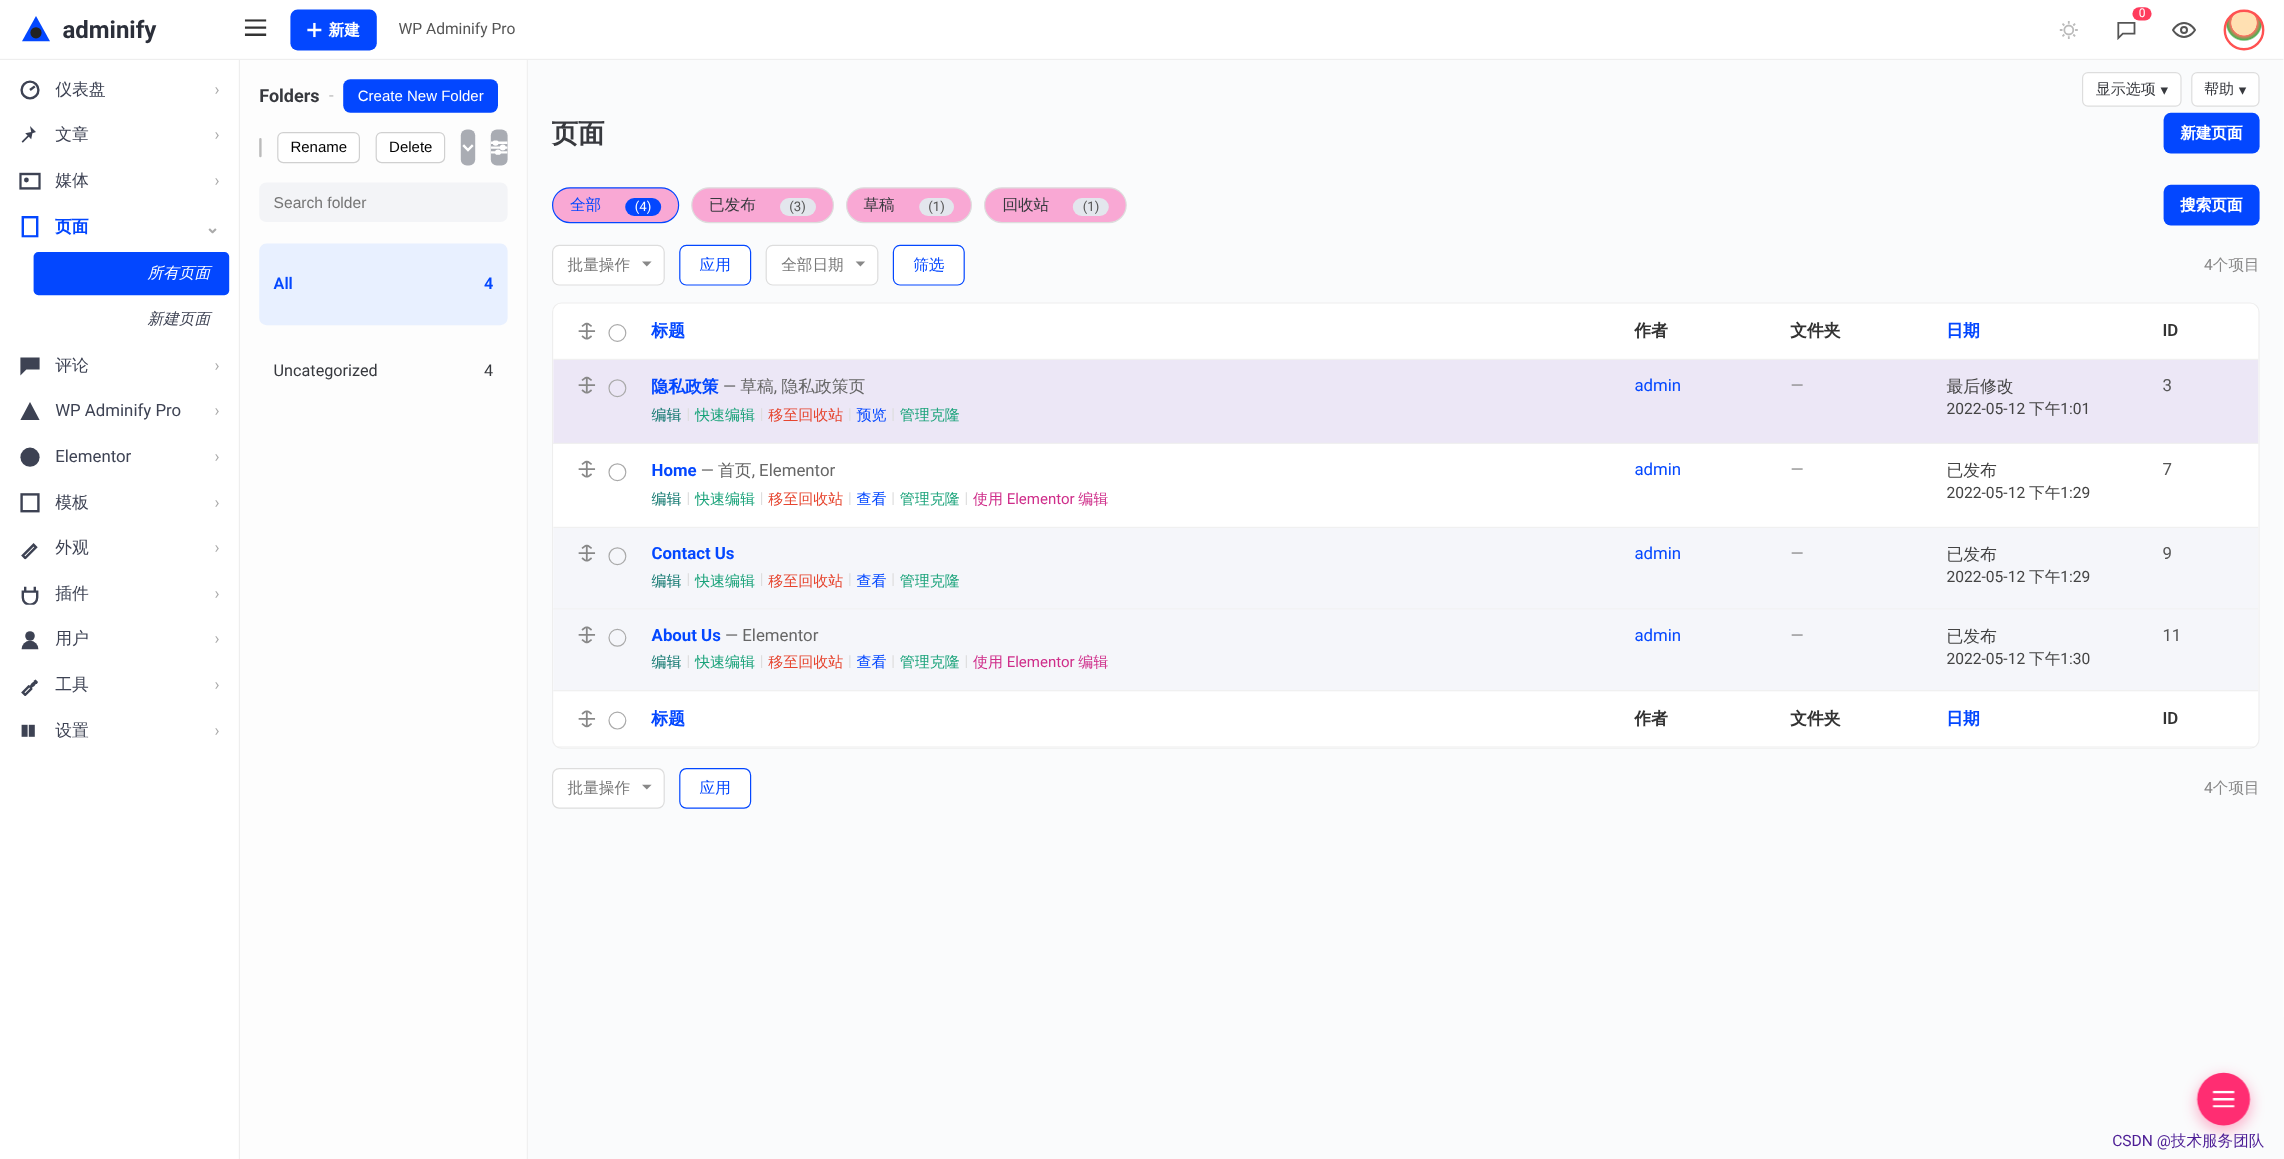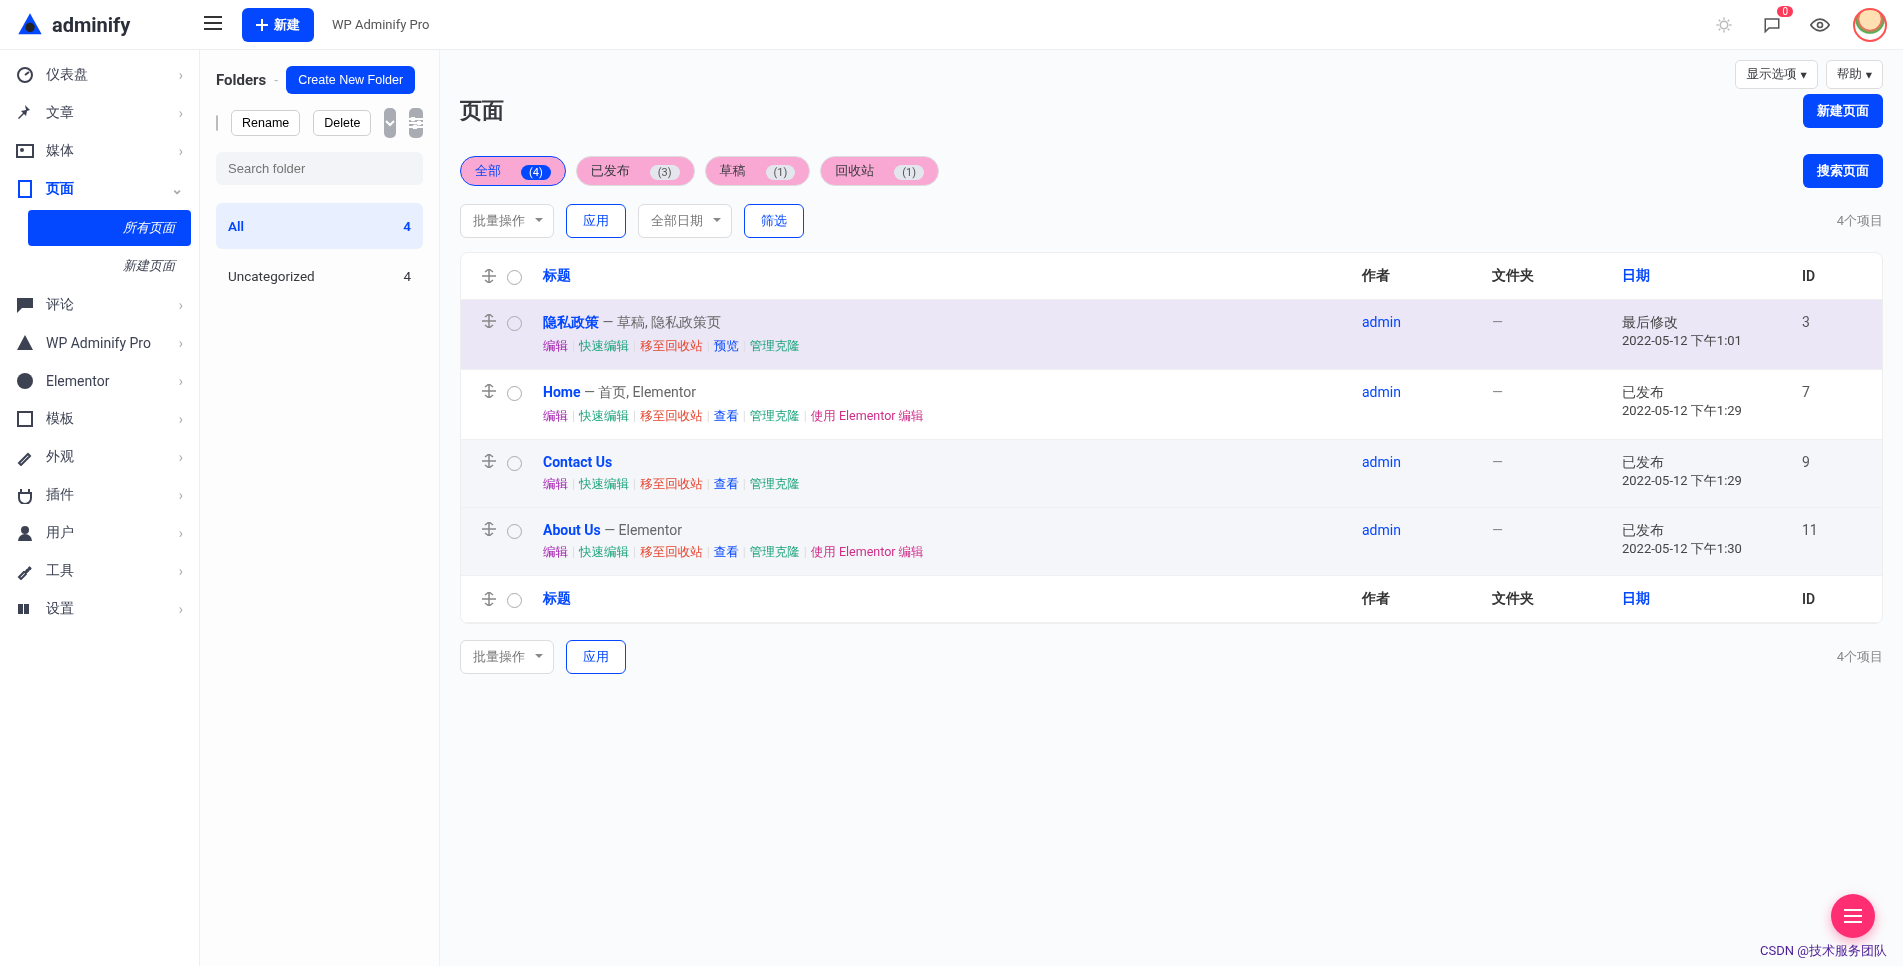--- a/index.html
+++ b/index.html
@@ -37,21 +37,21 @@
 .folders-head { display: flex; align-items: center; gap: 8px; margin-bottom: 14px; }
 .folders-head h3 { font-size: 15px; font-weight: 700; }
 .dash { color: #bbb; }
 .btn-folder { background: #0347FF; color: #fff; border: none; border-radius: 6px; padding: 7px 12px; font-size: 12.5px; cursor: pointer; }
 .folder-actions { display: flex; gap: 13px; align-items: center; margin-bottom: 14px; }
 .chk { width: 16px; height: 16px; border: 1.5px solid #bbb; border-radius: 4px; }
 .btn-sm { border: 1px solid #d0d0d0; background: #fff; border-radius: 5px; padding: 5px 10px; font-size: 12.5px; cursor: pointer; }
 .btn-sq { width: 32px; height: 30px; border-radius: 5px; background: #a9acb3; display: flex; align-items: center; justify-content: center; cursor: pointer; }
 .btn-sq svg { stroke: #fff; }
 .folder-search { width: 100%; background: #f3f4f7; border: none; border-radius: 6px; padding: 9px 12px; font-size: 13px; margin-bottom: 18px; outline: none; }
-.folder-item { display: flex; justify-content: space-between; padding: 15px 12px; border-radius: 6px; font-size: 13.5px; cursor: pointer; margin-bottom: 4px; }
+.folder-item { display: flex; justify-content: space-between; padding: 26px 12px; border-radius: 6px; font-size: 13.5px; cursor: pointer; margin-bottom: 4px; }
 .folder-item.active { background: #e8f0ff; color: #0347FF; font-weight: 600; }
 
 
 .main { flex: 1; background: #fafbfc; padding: 0 20px 40px 20px; position: relative; }
 .screen-opts { position: absolute; right: 20px; top: 10px; display: flex; gap: 8px; }
 .opt-btn { border: 1px solid #ddd; background: #fff; border-radius: 5px; padding: 5px 10px; font-size: 12.5px; cursor: pointer; display: flex; align-items: center; gap: 4px; }
 .page-head { display: flex; align-items: center; margin-top: 44px; }
 .page-head h1 { font-size: 22px; font-weight: 700; }
 .page-head .btn-primary { margin-left: auto; }
 
@@ -76,21 +76,21 @@
 .tbl-row.r0 { background: #ece7f6; }
 .tbl-row.r1 { background: #fff; }
 .tbl-row.r2 { background: #f5f6fa; }
 .tbl-row.r3 { background: #f5f6fa; }
 .drag { color: #888; cursor: move; display: flex; justify-content: center; }
 .rchk { width: 15px; height: 15px; border: 1.5px solid #aaa; border-radius: 50%; margin-top: 2px; }
 .tlink { color: #0347FF; font-weight: 700; }
 .tmeta { color: #666; }
 .row-actions { margin-top: 6px; font-size: 12.5px; display: flex; flex-wrap: wrap; gap: 4px; }
 .row-actions span { color: #ddd; }
-.a-edit { color: #a21caf; }
+.a-edit { color: #0f766e; }
 .a-quick { color: #1aa37a; }
 .a-trash { color: #e6452f; }
 .a-view { color: #0347FF; }
 .a-clone { color: #1aa37a; }
 .a-elem { color: #cf2e8a; }
 .col-author a { color: #0347FF; }
 .col-folder { color: #888; }
 .col-date .d1 { color: #444; }
 .col-date .d2 { color: #444; font-size: 13px; }
 .col-id { color: #555; }

